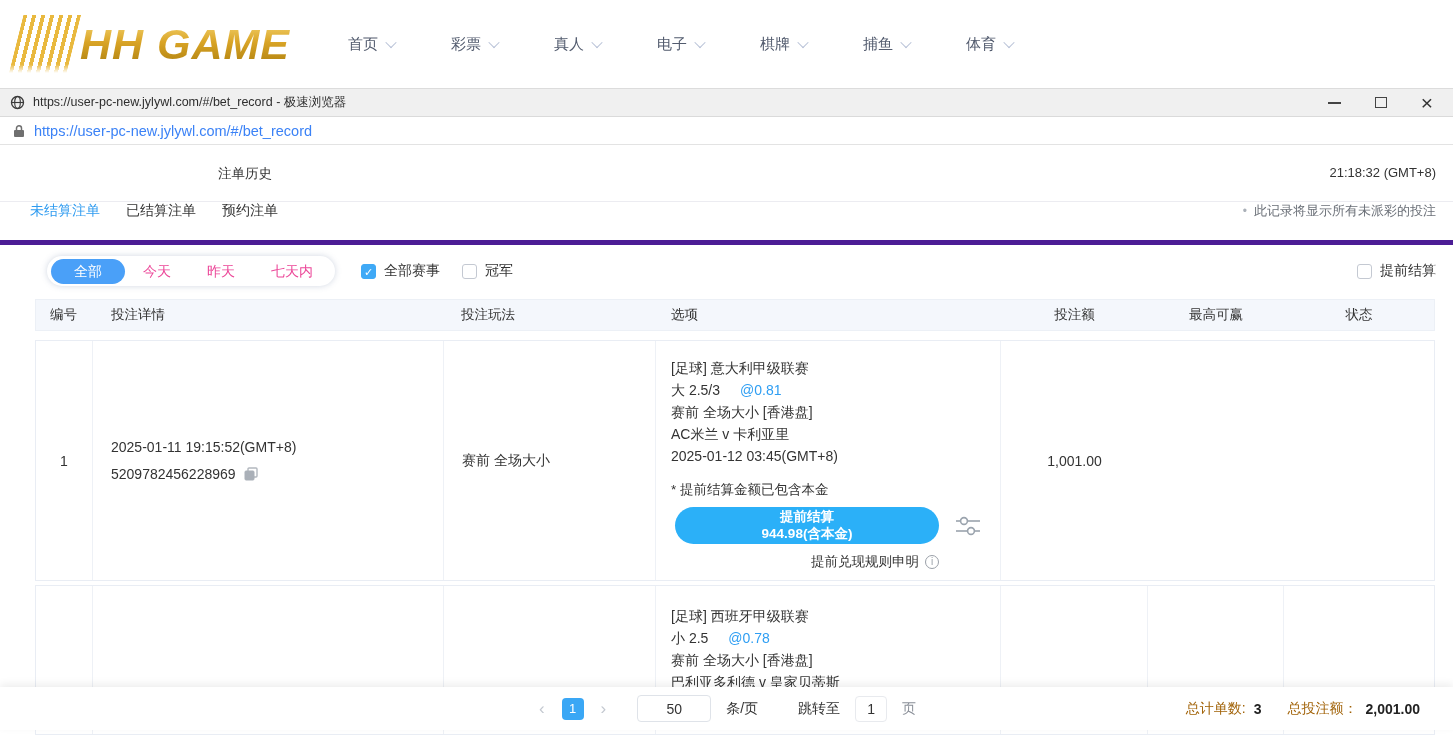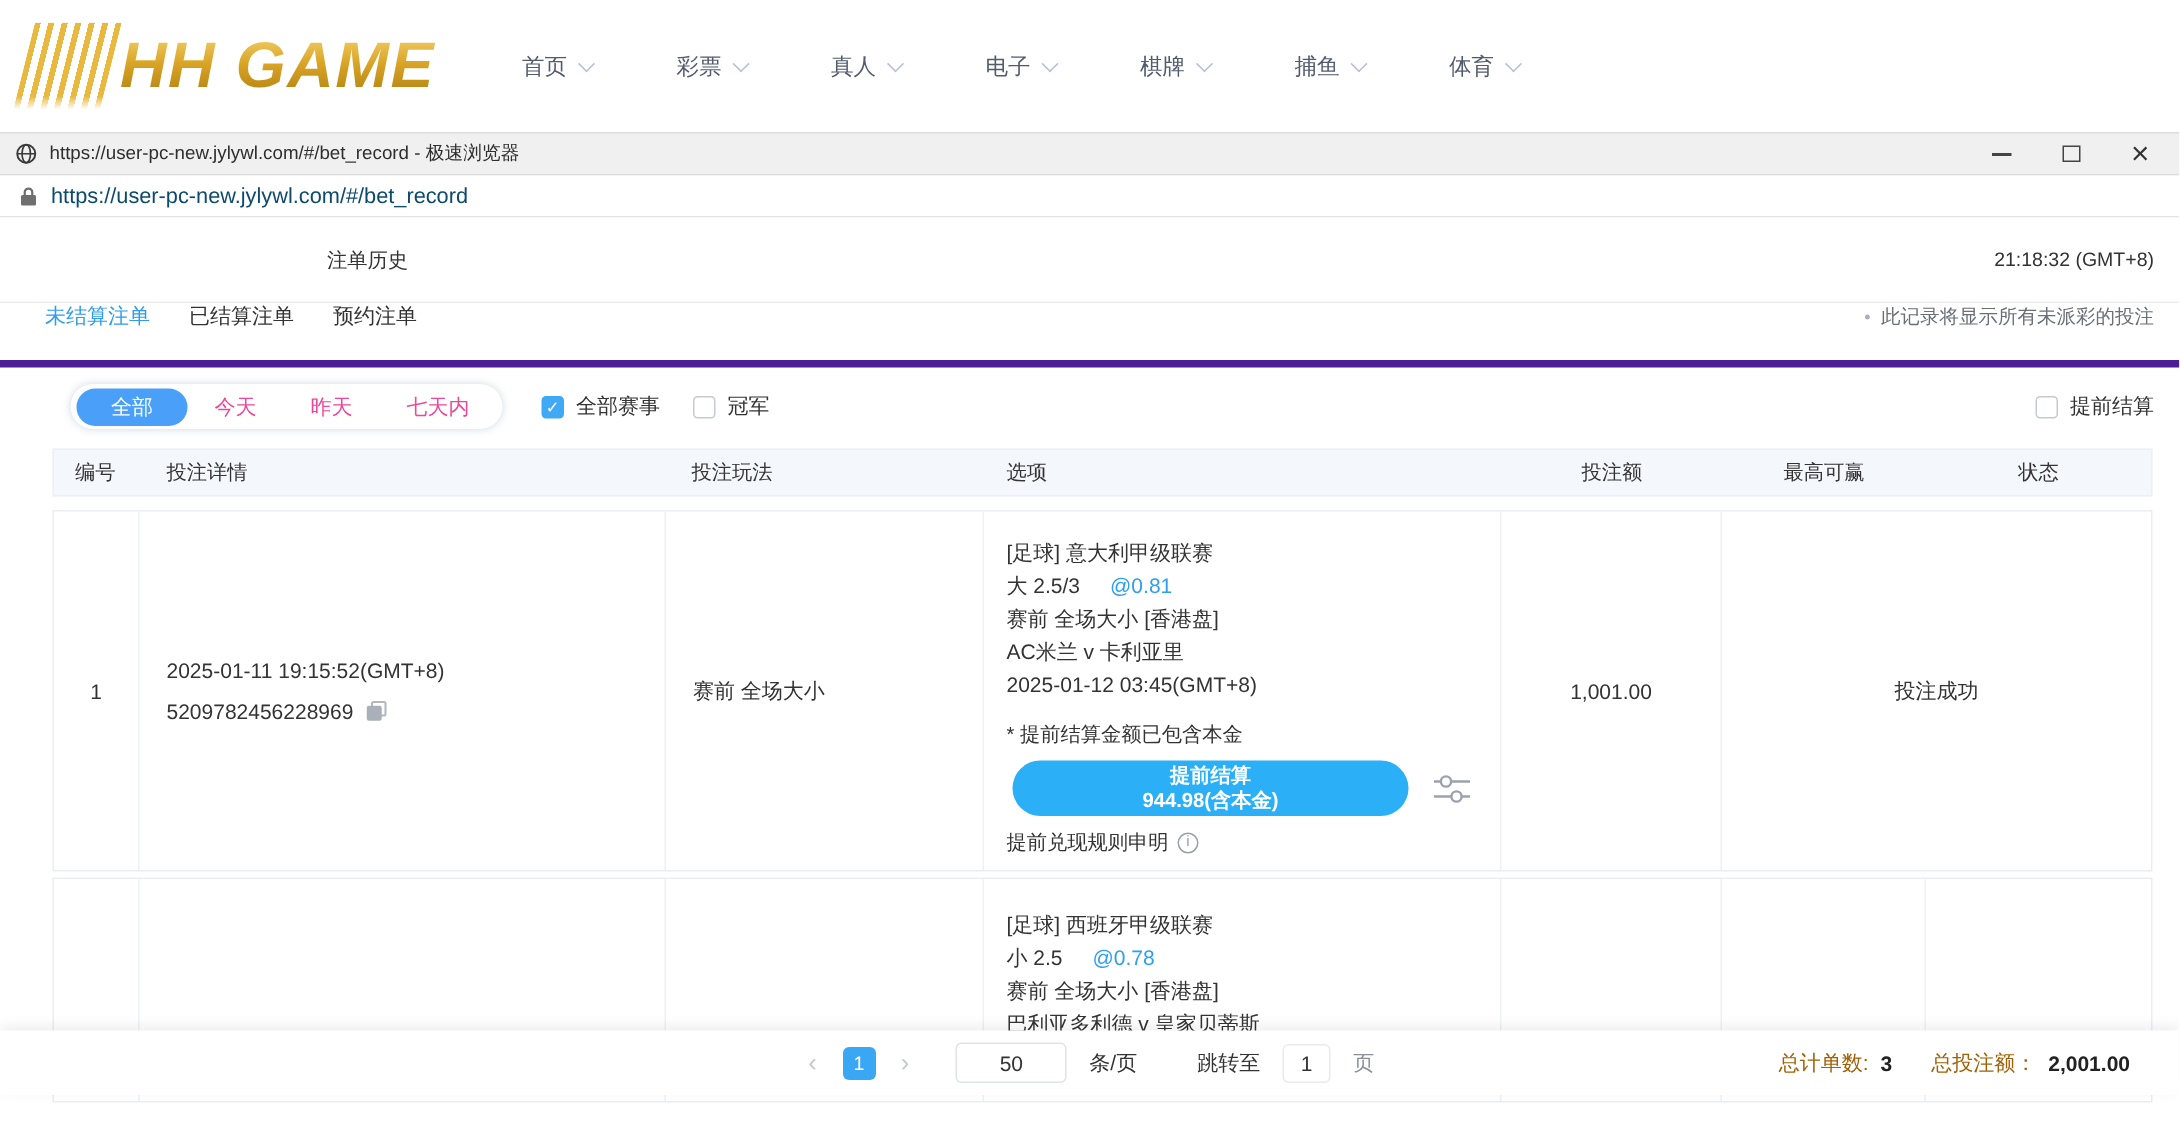--- a/index.html
+++ b/index.html
@@ -22,21 +22,21 @@
 
   
   .titlebar { height:29px; background:#f0f0f0; border-top:1px solid #dcdcdc; border-bottom:1px solid #dadada;
     display:flex; align-items:center; padding:0 10px; font-size:12.5px; color:#2e2e2e; }
   .titlebar .ttl { margin-left:8px; }
   .win-controls { margin-left:auto; display:flex; align-items:center; gap:34px; margin-right:10px; }
   .wc-min { width:13px; height:2px; background:#444; }
   .wc-max { width:12px; height:11px; border:1.6px solid #444; }
   .wc-close { font-size:21px; line-height:14px; color:#333; }
   .urlbar { height:28px; background:#fff; border-bottom:1px solid #e3e3e3;
-    display:flex; align-items:center; padding:0 13px; font-size:14.5px; color:#0c4a6e; }
+    display:flex; align-items:center; padding:0 13px; font-size:14.5px; color:#3b82f6; }
   .urlbar .url { margin-left:9px; }
 
   
   .content { position:relative; height:603px; background:#fff; }
   .page-head { height:57px; position:relative; border-bottom:1px solid #ececf1; }
   .page-title { position:absolute; left:218px; top:20px; font-size:13.5px; color:#333; }
   .clock { position:absolute; right:17px; top:20px; font-size:13px; color:#333; }
 
   .tabs-row { height:43px; display:flex; align-items:flex-start; padding:0 17px 0 30px; border-bottom:5px solid #4c1d95; }
   .tab { font-size:14px; color:#333; margin-right:26px; cursor:pointer; }
@@ -71,21 +71,21 @@
   .cell-play { align-items:center; padding-left:18px; }
   .cell-option { flex-direction:column; align-items:flex-start; padding:16px 0 0 15px; }
   .opt-line { line-height:22px; }
   .odds { color:#2e9ef3; margin-left:20px; }
   .cashout-note { margin-top:13px; font-size:13.5px; line-height:20px; }
   .cashout-row { display:flex; align-items:center; gap:15px; margin-left:4px; margin-top:7px; }
   .cashout-btn { width:264px; height:37px; border:none; border-radius:18.5px; background:#2bb0f8; color:#fff;
     font-size:13.5px; font-weight:bold; line-height:1.25; display:flex; flex-direction:column;
     align-items:center; justify-content:center; cursor:pointer; font-family:inherit; }
   .rule-line { width:268px; text-align:center; margin-top:9px; font-size:13.5px; color:#333;
-    display:flex; align-items:center; justify-content:flex-start; gap:6px; }
+    display:flex; align-items:center; justify-content:flex-end; gap:6px; }
   .info-i { display:inline-block; width:14px; height:14px; border:1px solid #9aa0a8; border-radius:50%;
     color:#9aa0a8; font-size:10px; line-height:12px; text-align:center; font-style:normal; }
 
   
   .footer-bar { position:absolute; left:0; right:0; bottom:18px; height:43px; background:#fff;
     box-shadow:0 -3px 8px rgba(0,0,0,.07); display:flex; align-items:center; justify-content:center; }
   .pager { display:flex; align-items:center; gap:15px; font-size:14px; color:#333; }
   .pg-arrow { color:#c3c8d0; font-size:17px; padding:0 2px; cursor:pointer; }
   .pg-num { width:22px; height:22px; background:#3aa7f5; color:#fff; border-radius:4px; font-size:13px;
     display:flex; align-items:center; justify-content:center; cursor:pointer; }
@@ -246,21 +246,20 @@
                 <line x1="2" y1="17" x2="26" y2="17" stroke="#9aa3ad" stroke-width="1.6"></line>
                 <circle cx="17" cy="17" r="3.4" fill="#fff" stroke="#9aa3ad" stroke-width="1.6"></circle>
               </svg>
           </span>
           <span class="rule-line">
             <span>提前兑现规则申明</span>
             <i class="info-i">i</i>
           </span>
         </div>
         <div class="cell c5 v-center">1,001.00</div>
-        <div class="cell c7 v-center">投注成功</div>
       </div>
 
       <div class="t-row r2">
         <div class="cell c1"></div>
         <div class="cell c2"></div>
         <div class="cell c3"></div>
         <div class="cell c4 cell-option" style="padding-top:19px;">
           <span class="opt-line">[足球] 西班牙甲级联赛</span>
           <span class="opt-line"><span>小 2.5</span><span class="odds">@0.78</span></span>
           <span class="opt-line">赛前 全场大小 [香港盘]</span>

